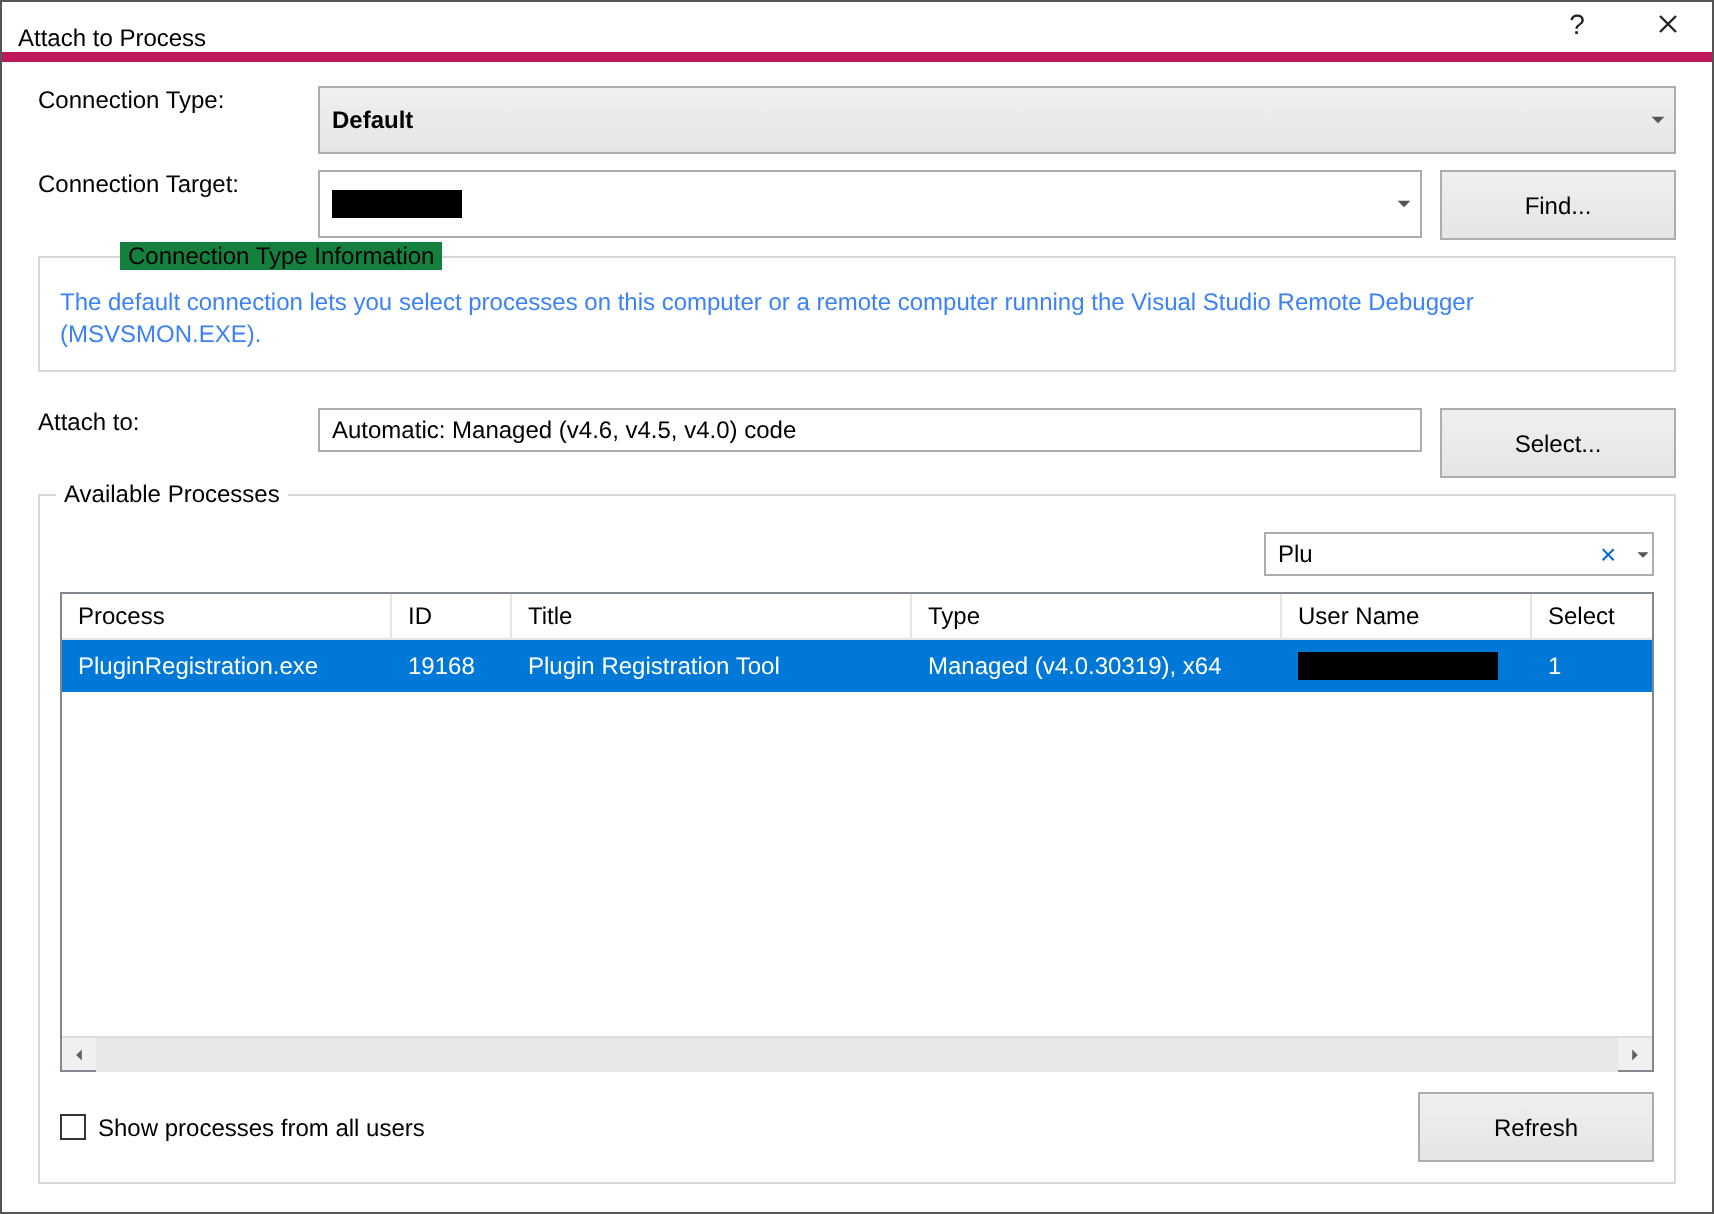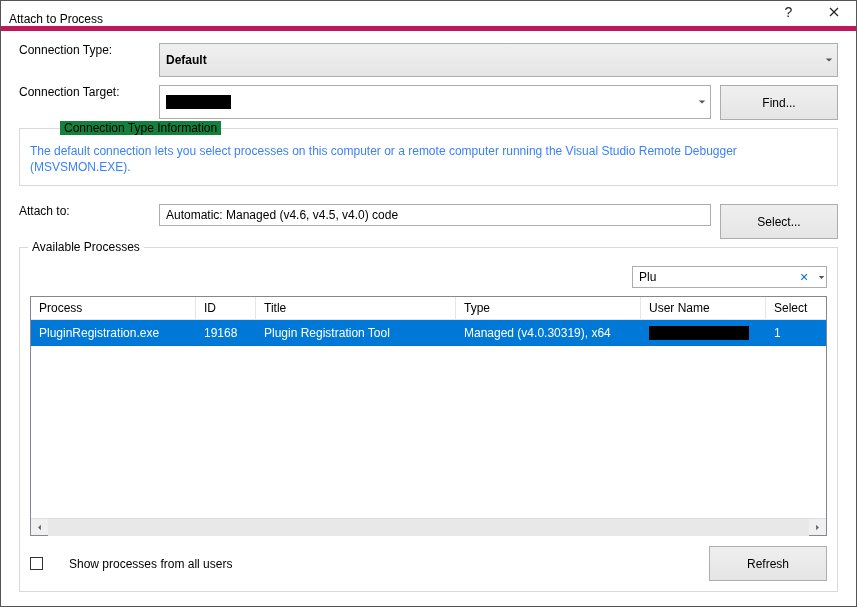--- a/index.html
+++ b/index.html
@@ -145,21 +145,21 @@
   .hscroll {
     height:17px; display:flex; align-items:center;
     background:#f0f0f0; border-top:1px solid #ddd;
   }
   .hscroll .sbtn{
     width:17px;height:17px;display:flex;align-items:center;justify-content:center;
   }
   .hscroll .sbtn svg{width:7px;height:7px;fill:#606060;}
   .hscroll .track{flex:1;background:#e8e8e8;height:17px;}
   
-  .ap-bottom{ display:flex; align-items:center; margin-top:10px;gap:20px;}
+  .ap-bottom{ display:flex; align-items:center; margin-top:10px;}
   .chk{ width:13px;height:13px;border:1px solid #333; margin-right:6px; background:#fff; display:inline-block;}
   .spacer{flex:1;}
   
   .footer {
     display:flex; justify-content:flex-end;
     padding: 0 0 0 0;
     margin-top:14px;
   }
 </style>
 </head>

